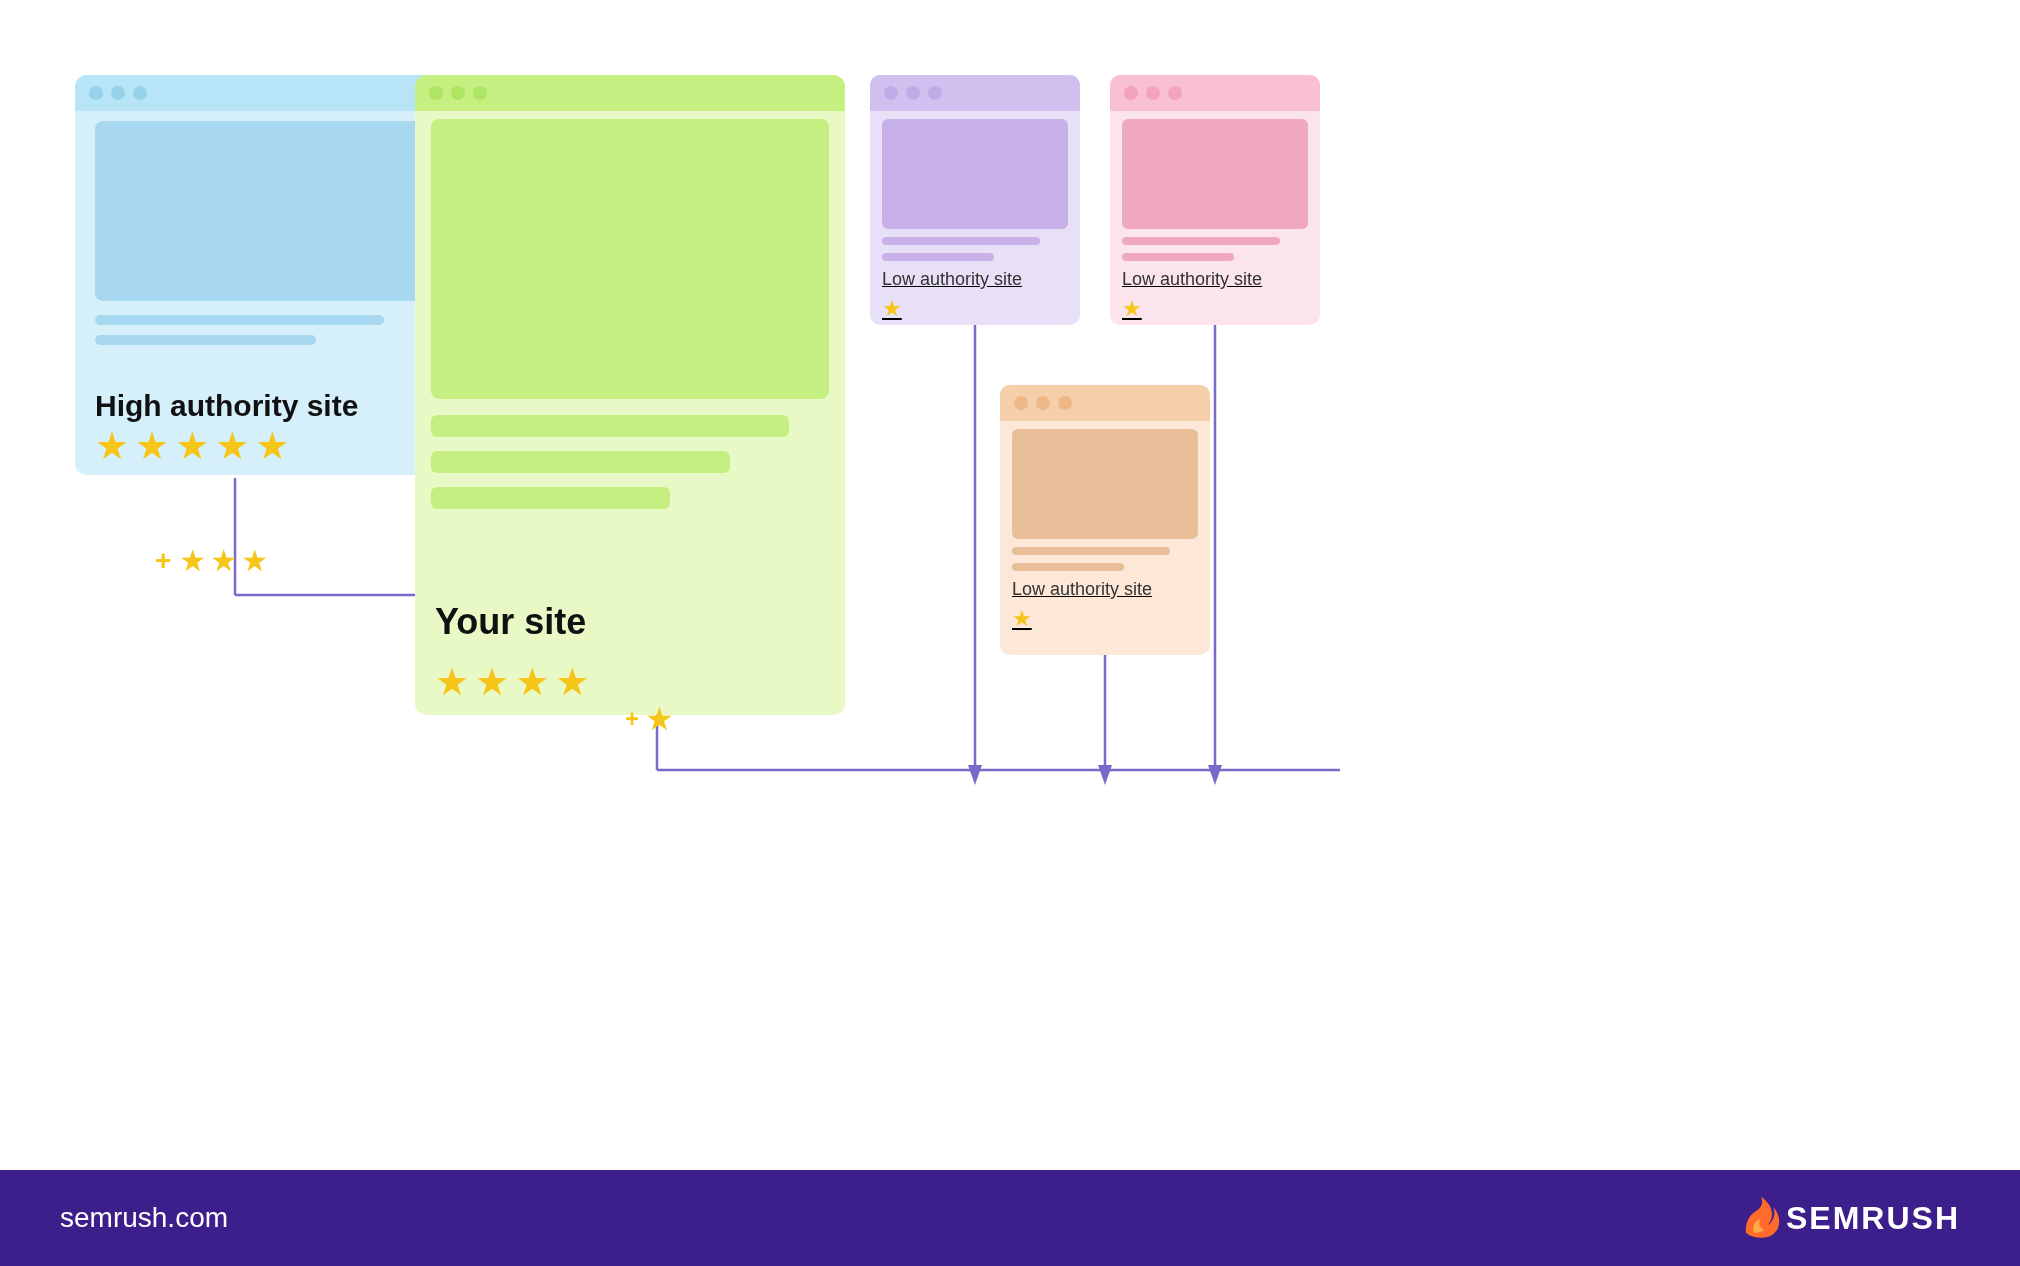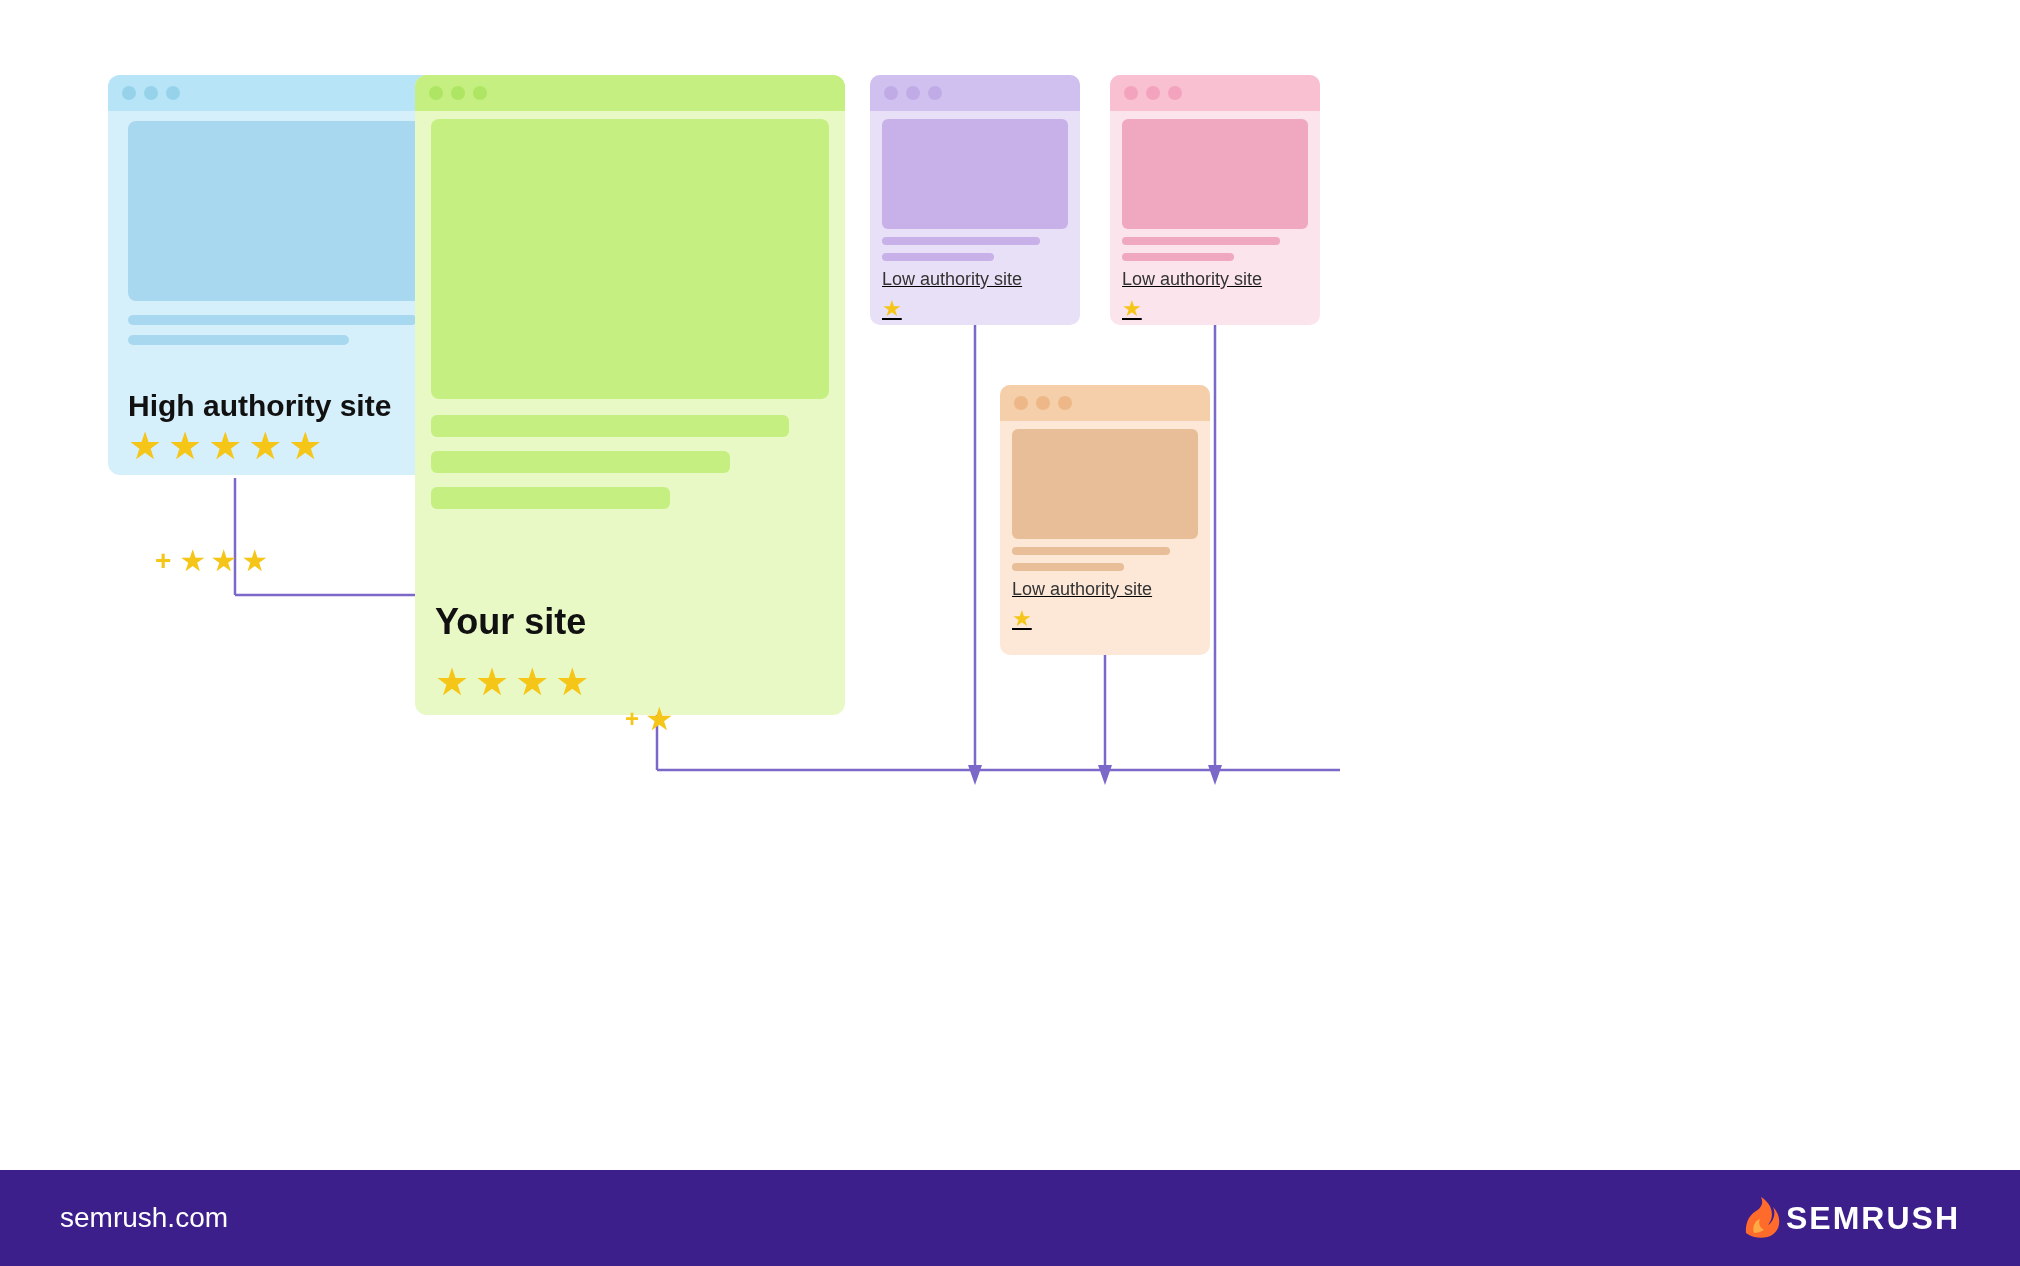--- a/index.html
+++ b/index.html
@@ -79,21 +79,20 @@
     }
 
     
     .site-high {
       left: 75px;
       top: 75px;
       width: 380px;
       height: 400px;
       background: #d6f0fb;
       border-radius: 12px;
-      margin-left: 33px;
     }
 
     .site-high .browser-titlebar {
       background: #b8e4f7;
     }
 
     .site-high .browser-dot {
       background: #7ec8e3;
     }
 

